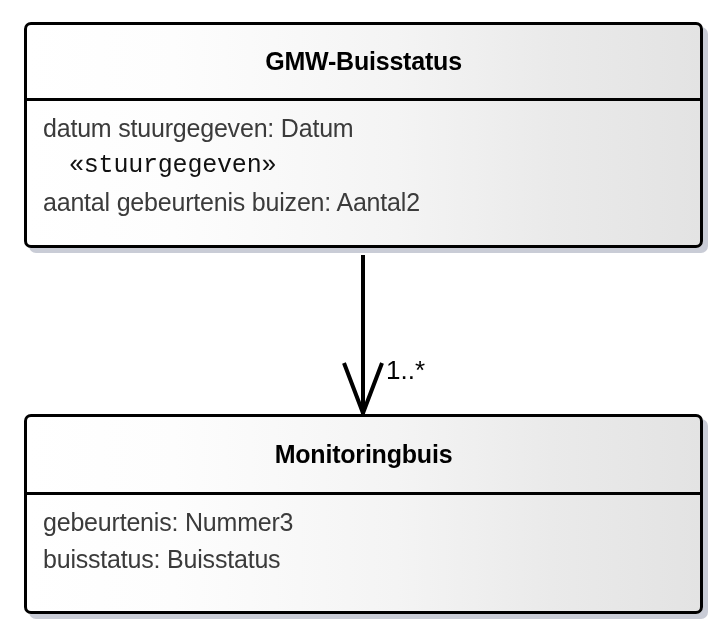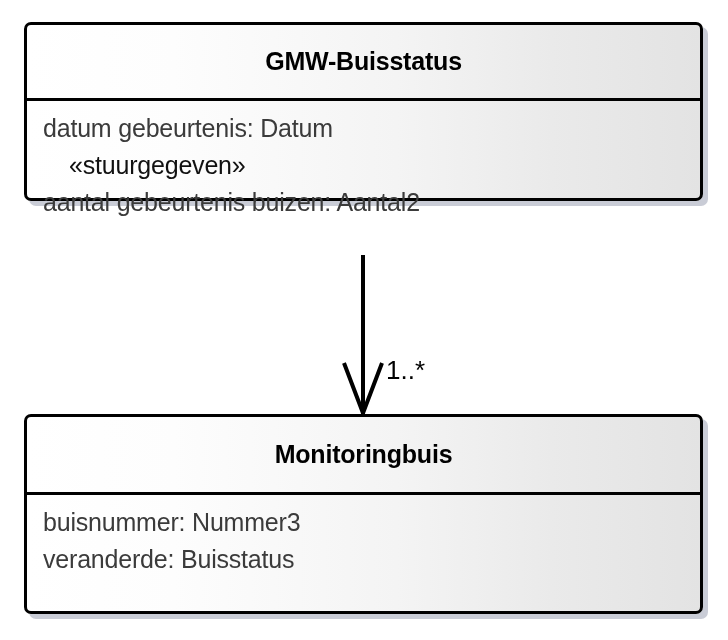--- a/index.html
+++ b/index.html
@@ -47,28 +47,29 @@
   .uml-attr {
     font-size: 25px;
     line-height: 37px;
     color: #3b3b3b;
     white-space: nowrap;
     letter-spacing: -0.2px;
   }
   .uml-attr.stereotype {
     color: #111111;
     padding-left: 26px;
+    font-family: Liberation Mono, monospace;
   }
 
   
   #class-gmw-buisstatus {
     left: 24px;
     top: 22px;
     width: 679px;
-    height: 179px;
+    height: 226px;
   }
   #class-gmw-buisstatus .uml-class-name { height: 76px; }
 
   #class-monitoringbuis {
     left: 24px;
     top: 414px;
     width: 679px;
     height: 200px;
   }
   #class-monitoringbuis .uml-class-name { height: 78px; }
@@ -94,33 +95,33 @@
   }
 </style>
 </head>
 <body>
 
 <div id="canvas">
 
   <div class="uml-class" id="class-gmw-buisstatus">
     <div class="uml-class-name">GMW-Buisstatus</div>
     <div class="uml-attrs">
-      <div class="uml-attr">datum gebeurtenis: Datum</div>
+      <div class="uml-attr">datum stuurgegeven: Datum</div>
       <div class="uml-attr stereotype">«stuurgegeven»</div>
       <div class="uml-attr">aantal gebeurtenis buizen: Aantal2</div>
     </div>
   </div>
 
   <svg id="association-connector" viewBox="0 0 70 162">
     <line x1="33" y1="0" x2="33" y2="159" stroke="#000000" stroke-width="4"></line>
     <polyline points="14,108 33,158 52,108" fill="none" stroke="#000000" stroke-width="4" stroke-linecap="butt" stroke-linejoin="miter"></polyline>
   </svg>
   <div id="multiplicity-label">1..*</div>
 
   <div class="uml-class" id="class-monitoringbuis">
     <div class="uml-class-name">Monitoringbuis</div>
     <div class="uml-attrs">
-      <div class="uml-attr">buisnummer: Nummer3</div>
-      <div class="uml-attr">veranderde: Buisstatus</div>
+      <div class="uml-attr">gebeurtenis: Nummer3</div>
+      <div class="uml-attr">buisstatus: Buisstatus</div>
     </div>
   </div>
 
 </div>
 
 </body></html>

